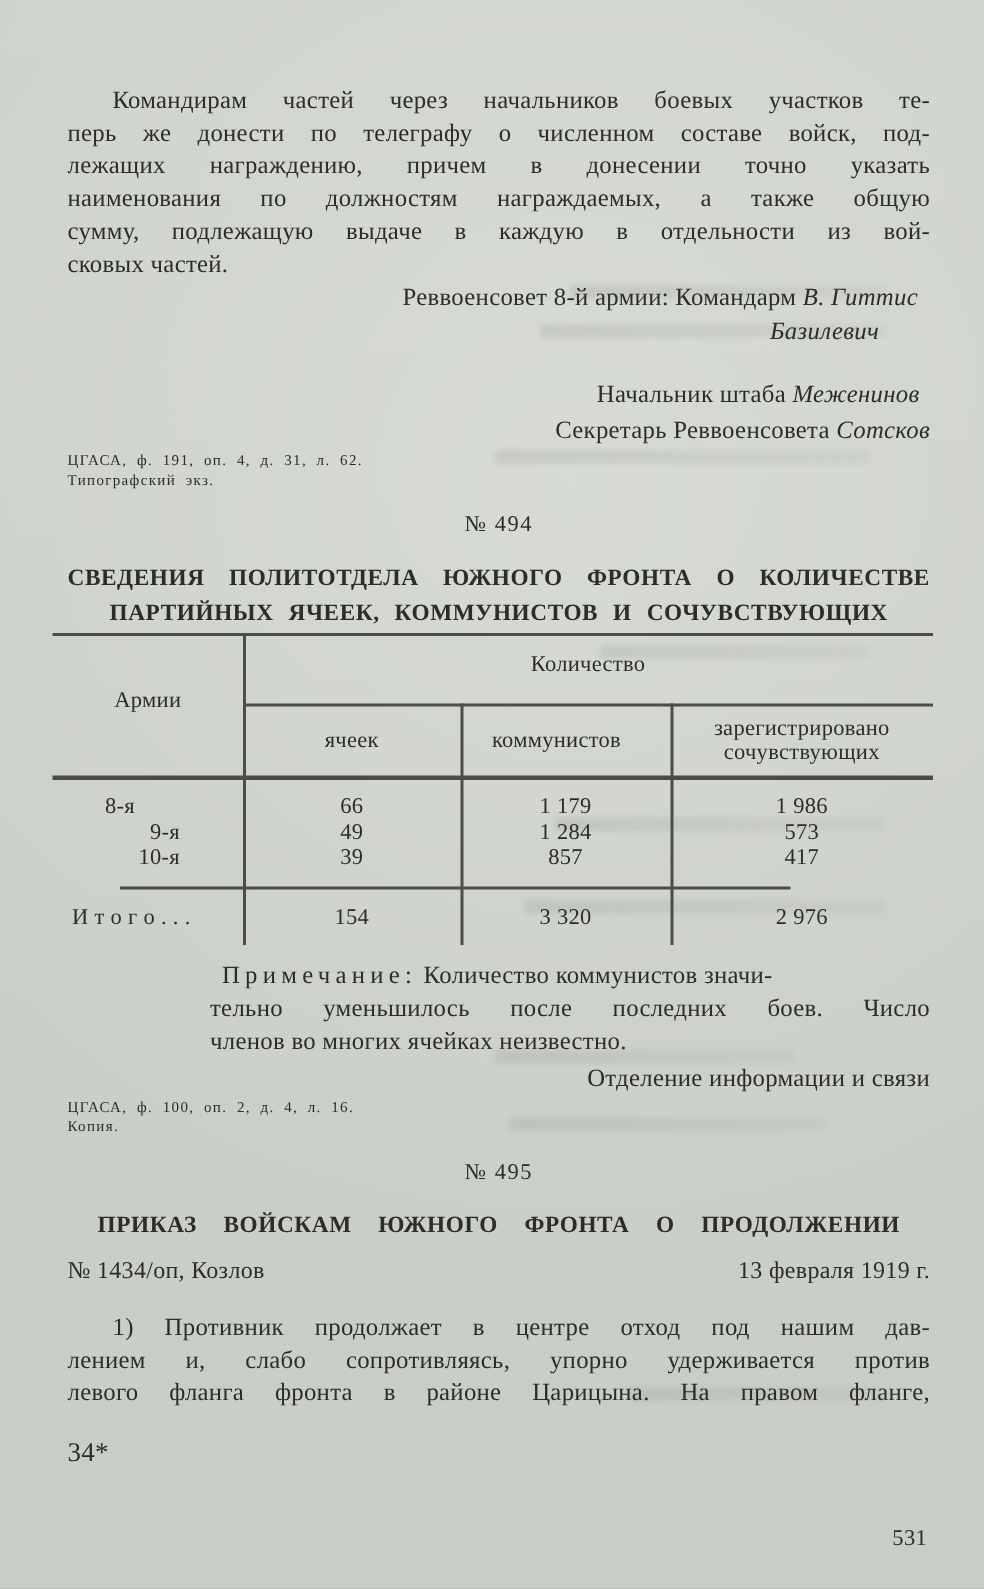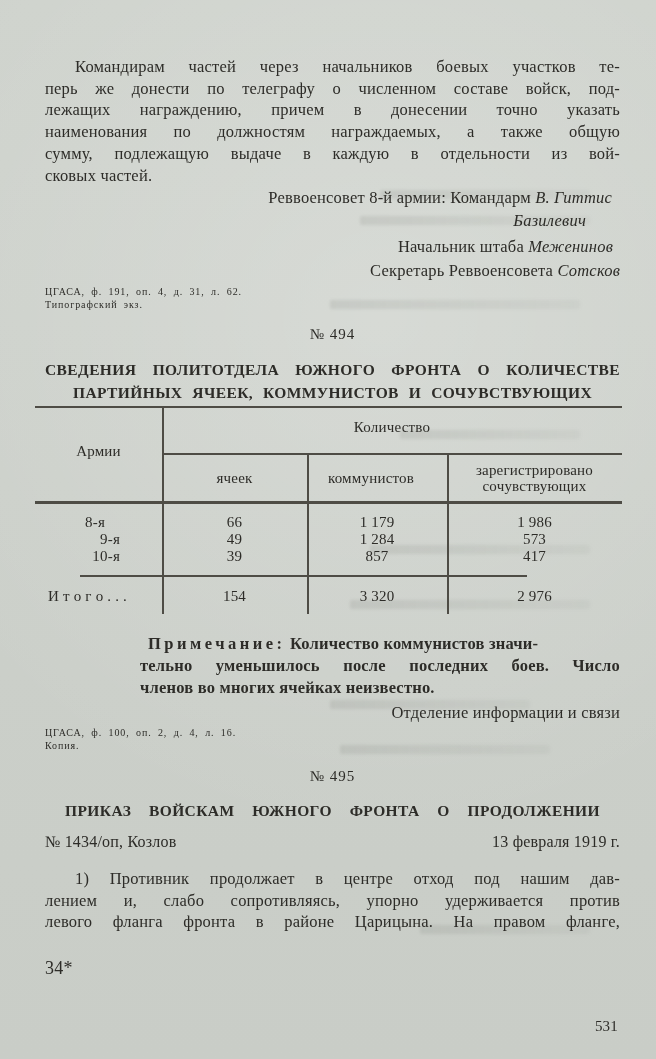--- a/index.html
+++ b/index.html
@@ -103,21 +103,21 @@
       <div class="ll">сковых частей.</div>
     </div>
 
     <div>
       <div class="sig pr8">
         <span>Реввоенсовет 8-й армии: Командарм </span><span class="nm">В. Гиттис</span>
       </div>
       <div class="sig pr34">
         <span class="nm">Базилевич</span>
       </div>
-      <div class="sig pr7" style="margin-top:3px;">
+      <div class="sig pr7" style="margin-top:19px;">
         <span>Начальник штаба </span><span class="nm">Меженинов</span>
       </div>
       <div class="sig pr0" style="margin-top:1px;">
         <span>Секретарь Реввоенсовета </span><span class="nm">Сотсков</span>
       </div>
     </div>
 
     <div class="arch" style="margin-top:3px;">
       <div>ЦГАСА, ф. 191, оп. 4, д. 31, л. 62.</div>
       <div>Типографский экз.</div>
@@ -142,21 +142,21 @@
       <div class="tc" style="left:0;width:127px;top:37px;">Армии</div>
       <div class="tc" style="left:127px;right:0;top:13px;">Количество</div>
       <div class="tc" style="left:127px;width:145px;top:64px;">ячеек</div>
       <div class="tc" style="left:272px;width:128px;top:64px;">коммунистов</div>
       <div class="tc" style="left:412px;right:0;top:56px;line-height:16px;">
         <div>зарегистрировано</div>
         <div>сочувствующих</div>
       </div>
 
       <div>
-        <div class="tlbl" style="left:35px;width:50px;top:108px;text-align:center;">8-я</div>
+        <div class="tlbl" style="left:35px;width:50px;top:108px;text-align:left;">8-я</div>
         <div class="tc" style="left:127px;width:145px;top:108px;">66</div>
         <div class="tc" style="left:272px;width:140px;top:108px;">1 179</div>
         <div class="tc" style="left:412px;width:175px;top:108px;">1 986</div>
       </div>
 
       <div>
         <div class="tlbl" style="left:35px;width:50px;top:125px;text-align:right;">9-я</div>
         <div class="tc" style="left:127px;width:145px;top:125px;">49</div>
         <div class="tc" style="left:272px;width:140px;top:125px;">1 284</div>
         <div class="tc" style="left:412px;width:175px;top:125px;">573</div>
@@ -170,21 +170,21 @@
       </div>
 
       <div>
         <div class="tlbl" style="left:13px;top:182px;">И т о г о . . .</div>
         <div class="tc" style="left:127px;width:145px;top:182px;">154</div>
         <div class="tc" style="left:272px;width:140px;top:182px;">3 320</div>
         <div class="tc" style="left:412px;width:175px;top:182px;">2 976</div>
       </div>
     </div>
 
-    <div class="note" style="margin-top:16px;font-weight:bold;">
+    <div class="note" style="margin-top:6px;">
       <div class="ll" style="text-indent:8px;"><span class="sp">Примечание:</span><span> Количество коммунистов значи-</span></div>
       <div class="jl">тельно уменьшилось после последних боев. Число</div>
       <div class="ll">членов во многих ячейках неизвестно.</div>
     </div>
 
     <div class="dept" style="margin-top:5px;">Отделение информации и связи</div>
 
     <div class="arch" style="margin-top:3px;">
       <div>ЦГАСА, ф. 100, оп. 2, д. 4, л. 16.</div>
       <div>Копия.</div>

